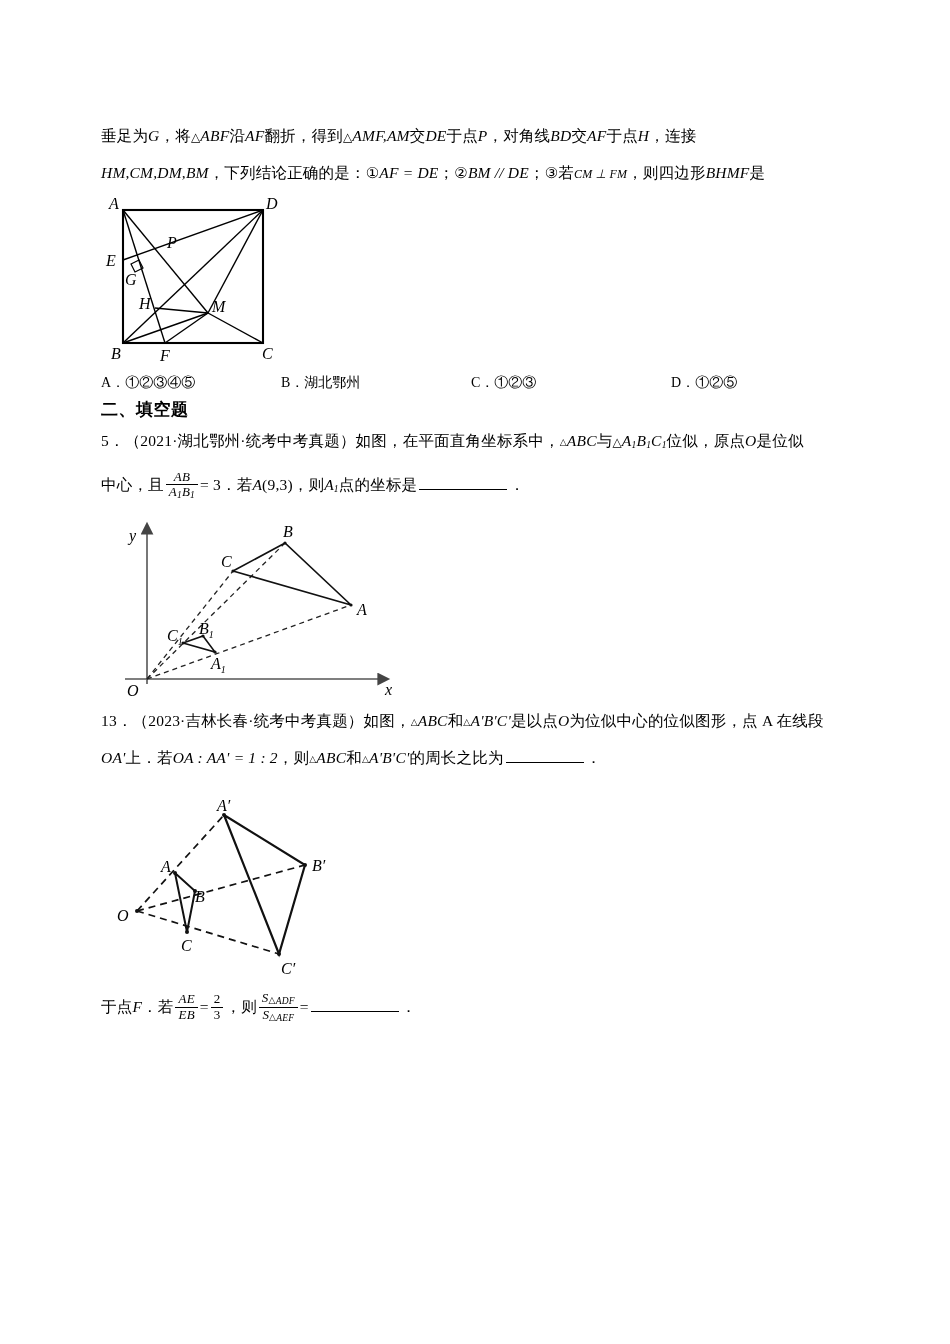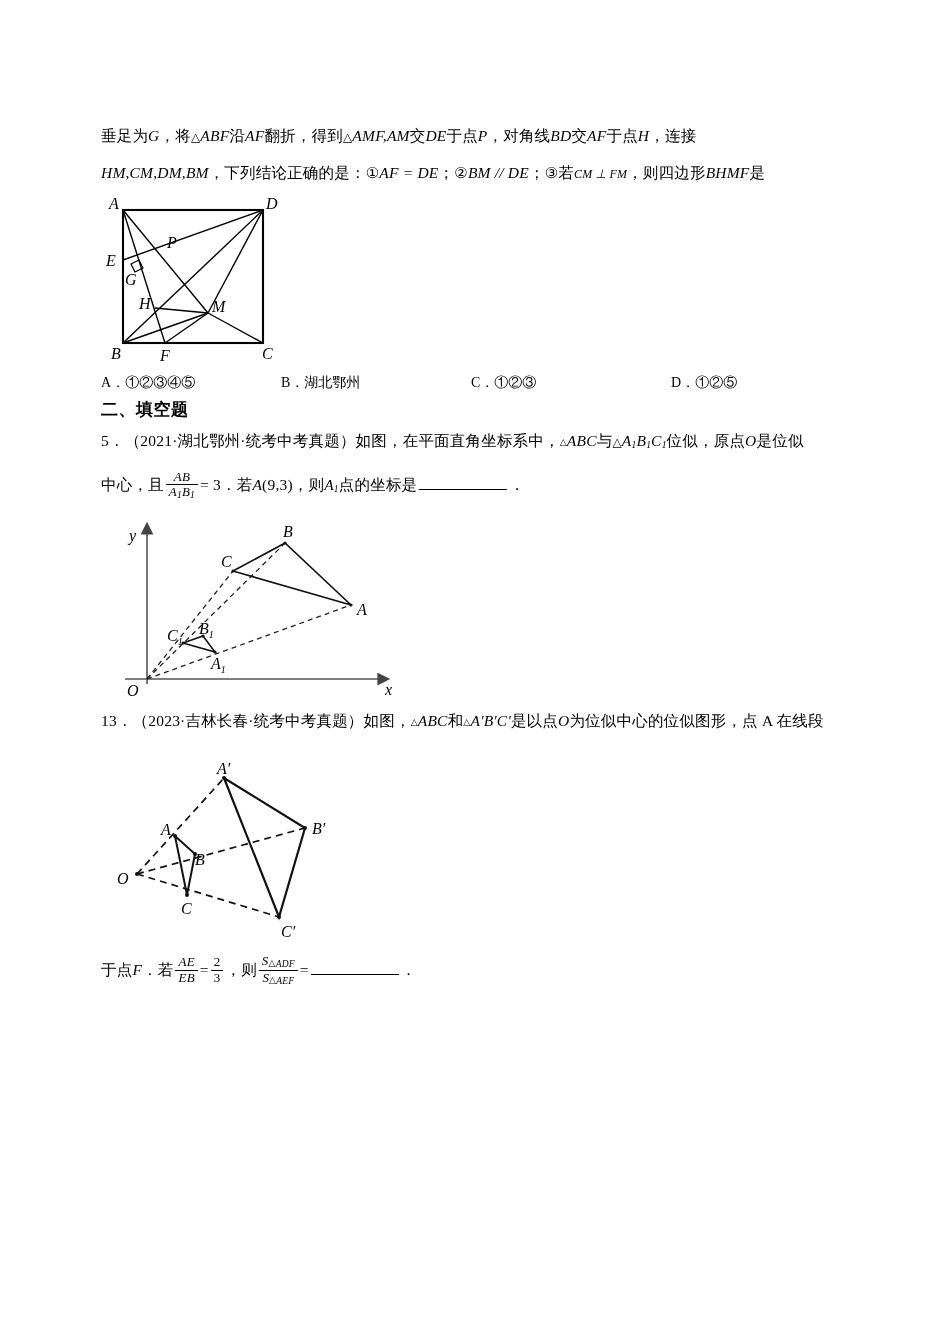--- a/index.html
+++ b/index.html
@@ -232,20 +232,23 @@
         <text x="82" y="115">B<tspan class="lbl-sub" dy="4">1</tspan></text>
         <text x="94" y="150">A<tspan class="lbl-sub" dy="4">1</tspan></text>
       </g>
     </svg>
   </div>
 
   <p class="para q" style="margin-top:4px;">
     <span>13．</span><span>（2023·吉林长春·统考中考真题）</span><span>如图，</span><span class="tri-sm"></span><span class="mi">ABC</span><span>和</span><span class="tri-sm"></span><span class="mi">A'B'C'</span><span>是以点</span><span class="mi">O</span><span>为位似中心的位似图形，点 A 在线段</span>
   </p>
 
+  <p class="para">
+    <span class="mi">OA'</span><span>上．若</span><span class="mi">OA : AA' = 1 : 2</span><span>，则</span><span class="tri-sm"></span><span class="mi">ABC</span><span>和</span><span class="tri-sm"></span><span class="mi">A'B'C'</span><span>的周长之比为</span><span class="blank short"></span><span>．</span>
+  </p>
 
   <div class="fig" style="margin-top:16px;margin-left:6px;">
     <svg width="330" height="190" viewBox="0 0 330 190">
 
       <g stroke="#111" stroke-width="1.7" fill="none" stroke-dasharray="7,5">
         <line x1="30" y1="118" x2="117" y2="22"></line>
         <line x1="30" y1="118" x2="198" y2="72"></line>
         <line x1="30" y1="118" x2="172" y2="161"></line>
       </g>
 

